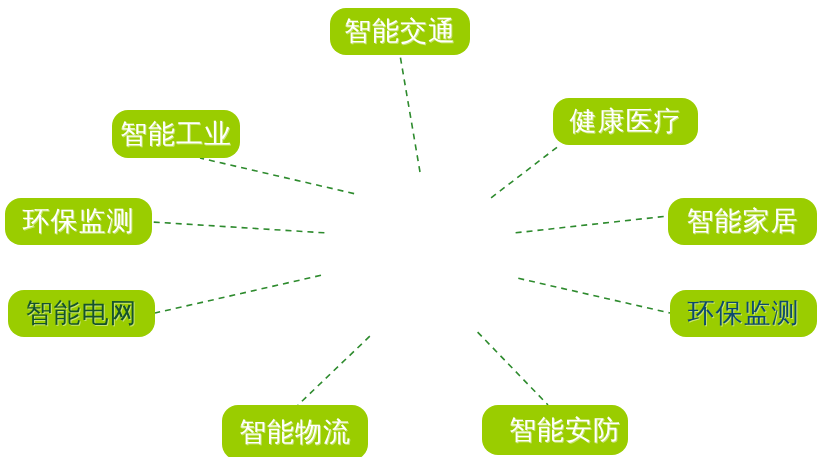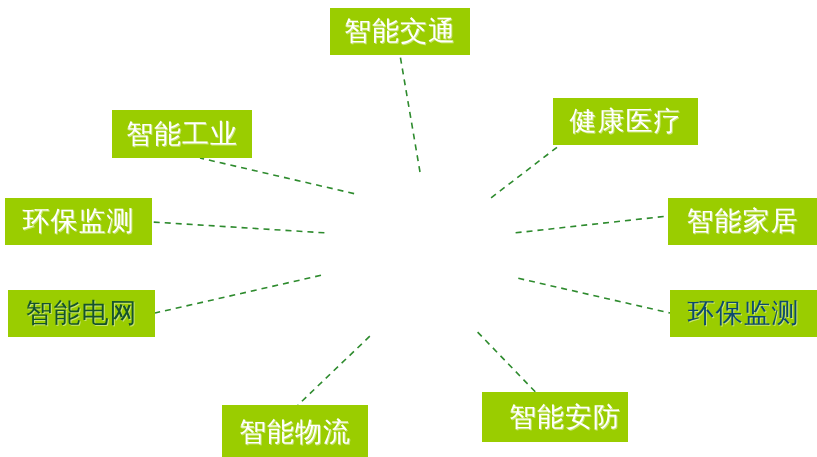--- a/index.html
+++ b/index.html
@@ -32,20 +32,21 @@
     justify-content: center;
     background: #9ACD00;
     color: #ffffff;
     font-size: 27px;
     font-weight: 400;
     letter-spacing: 1px;
     line-height: 1;
     white-space: nowrap;
     text-shadow: 1px 1px 0 rgba(255,255,255,0.45);
     box-sizing: border-box;
+    border-radius: 16px;
   }
   .hub {
     position: absolute;
     display: flex;
     align-items: center;
     justify-content: center;
     background: #0A7B08;
     border-radius: 50%;
     color: #ffffff;
     font-size: 28px;
@@ -88,31 +89,31 @@
       </div>
       <div class="node-box" style="left: 545px; top: 98px; width: 145px; height: 47px; background: rgb(154, 205, 0); color: rgb(255, 255, 255); margin-left: 8px;">
         <span>健康医疗</span>
       </div>
       <div class="node-box" style="left: 668px; top: 198px; width: 149px; height: 47px; background: rgb(154, 205, 0); color: rgb(255, 255, 255);">
         <span>智能家居</span>
       </div>
       <div class="node-box" style="left: 670px; top: 290px; width: 147px; height: 47px; background: rgb(154, 205, 0); color: #0c4a6e;">
         <span>环保监测</span>
       </div>
-      <div class="node-box" style="left: 482px; top: 392px; width: 146px; height: 50px; background: rgb(154, 205, 0); color: rgb(255, 255, 255); padding-left: 20px;">
+      <div class="node-box" style="left: 482px; top: 405px; width: 146px; height: 50px; background: rgb(154, 205, 0); color: rgb(255, 255, 255); padding-left: 20px;">
         <span>智能安防</span>
       </div>
       <div class="node-box" style="left: 222px; top: 405px; width: 146px; height: 55px; background: rgb(154, 205, 0); color: rgb(255, 255, 255);">
         <span>智能物流</span>
       </div>
       <div class="node-box" style="left: 8px; top: 290px; width: 147px; height: 47px; background: rgb(154, 205, 0); color: #14532d;">
         <span>智能电网</span>
       </div>
       <div class="node-box" style="left: 5px; top: 198px; width: 147px; height: 47px; background: rgb(154, 205, 0); color: rgb(255, 255, 255);">
         <span>环保监测</span>
       </div>
-      <div class="node-box" style="left: 112px; top: 110px; width: 140px; height: 48px; background: rgb(154, 205, 0); color: rgb(255, 255, 255);">
+      <div class="node-box" style="left: 112px; top: 110px; width: 128px; height: 48px; background: rgb(154, 205, 0); color: rgb(255, 255, 255);">
         <span>智能工业</span>
       </div>
     </div>
 
 
 </div>
 
 </body></html>

